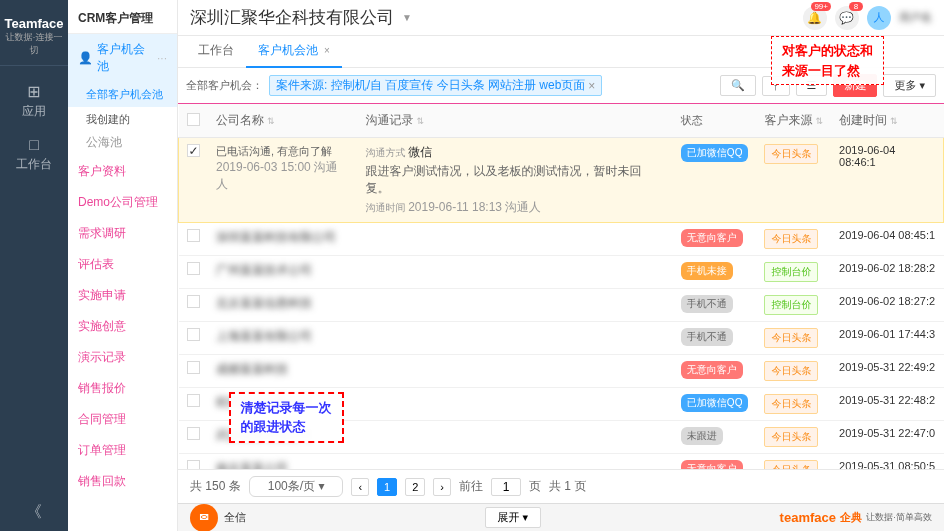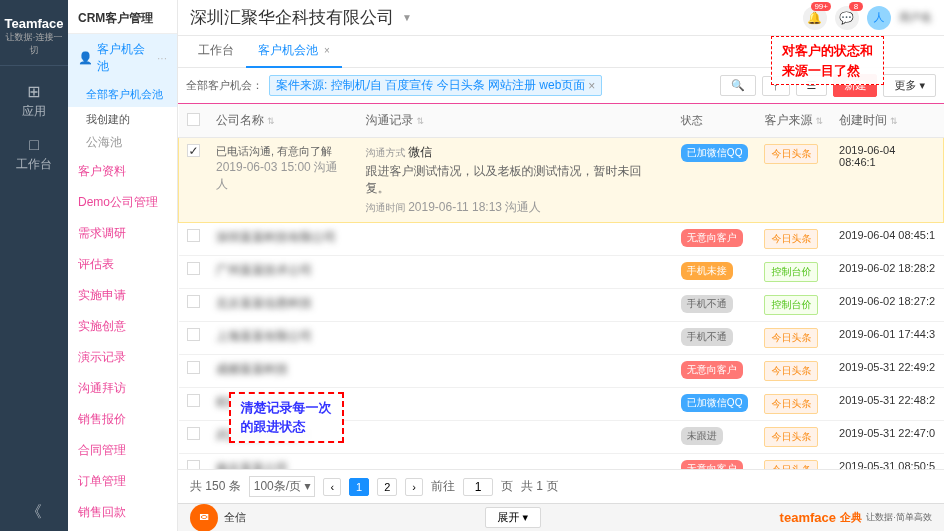--- a/index.html
+++ b/index.html
@@ -141,23 +141,20 @@
       <span>评估表</span>
     </div>
     <div class="nav-item">
       <span>实施申请</span>
     </div>
     <div class="nav-item">
       <span>实施创意</span>
     </div>
     <div class="nav-item">
       <span>演示记录</span>
-    </div>
-    <div class="nav-item">
-      <span>沟通拜访</span>
     </div>
     <div class="nav-item">
       <span>销售报价</span>
     </div>
     <div class="nav-item">
       <span>合同管理</span>
     </div>
     <div class="nav-item">
       <span>订单管理</span>
     </div>
@@ -385,21 +382,21 @@
               </td>
               <td>2019-05-31 08:49:0</td>
             </tr>
 
           </tbody>
         </table>
       </div>
 
       <div class="table-footer">
         <span>共 150 条</span>
-        <span style="cursor:pointer;border:1px solid #d9d9d9;padding:1px 4px;border-radius:0;">100条/页 ▾</span>
+        <span style="cursor:pointer;border:1px solid #d9d9d9;padding:1px 18px;border-radius:6px;">100条/页 ▾</span>
         <button class="pagination-btn">‹</button>
         <button class="pagination-btn active">1</button>
         <button class="pagination-btn">2</button>
         <button class="pagination-btn">›</button>
         <span>前往</span>
         <input class="page-input" type="text" value="1" style="">
         <span>页</span>
         <span>共 <span>1</span> 页</span>
       </div>
     </div>

